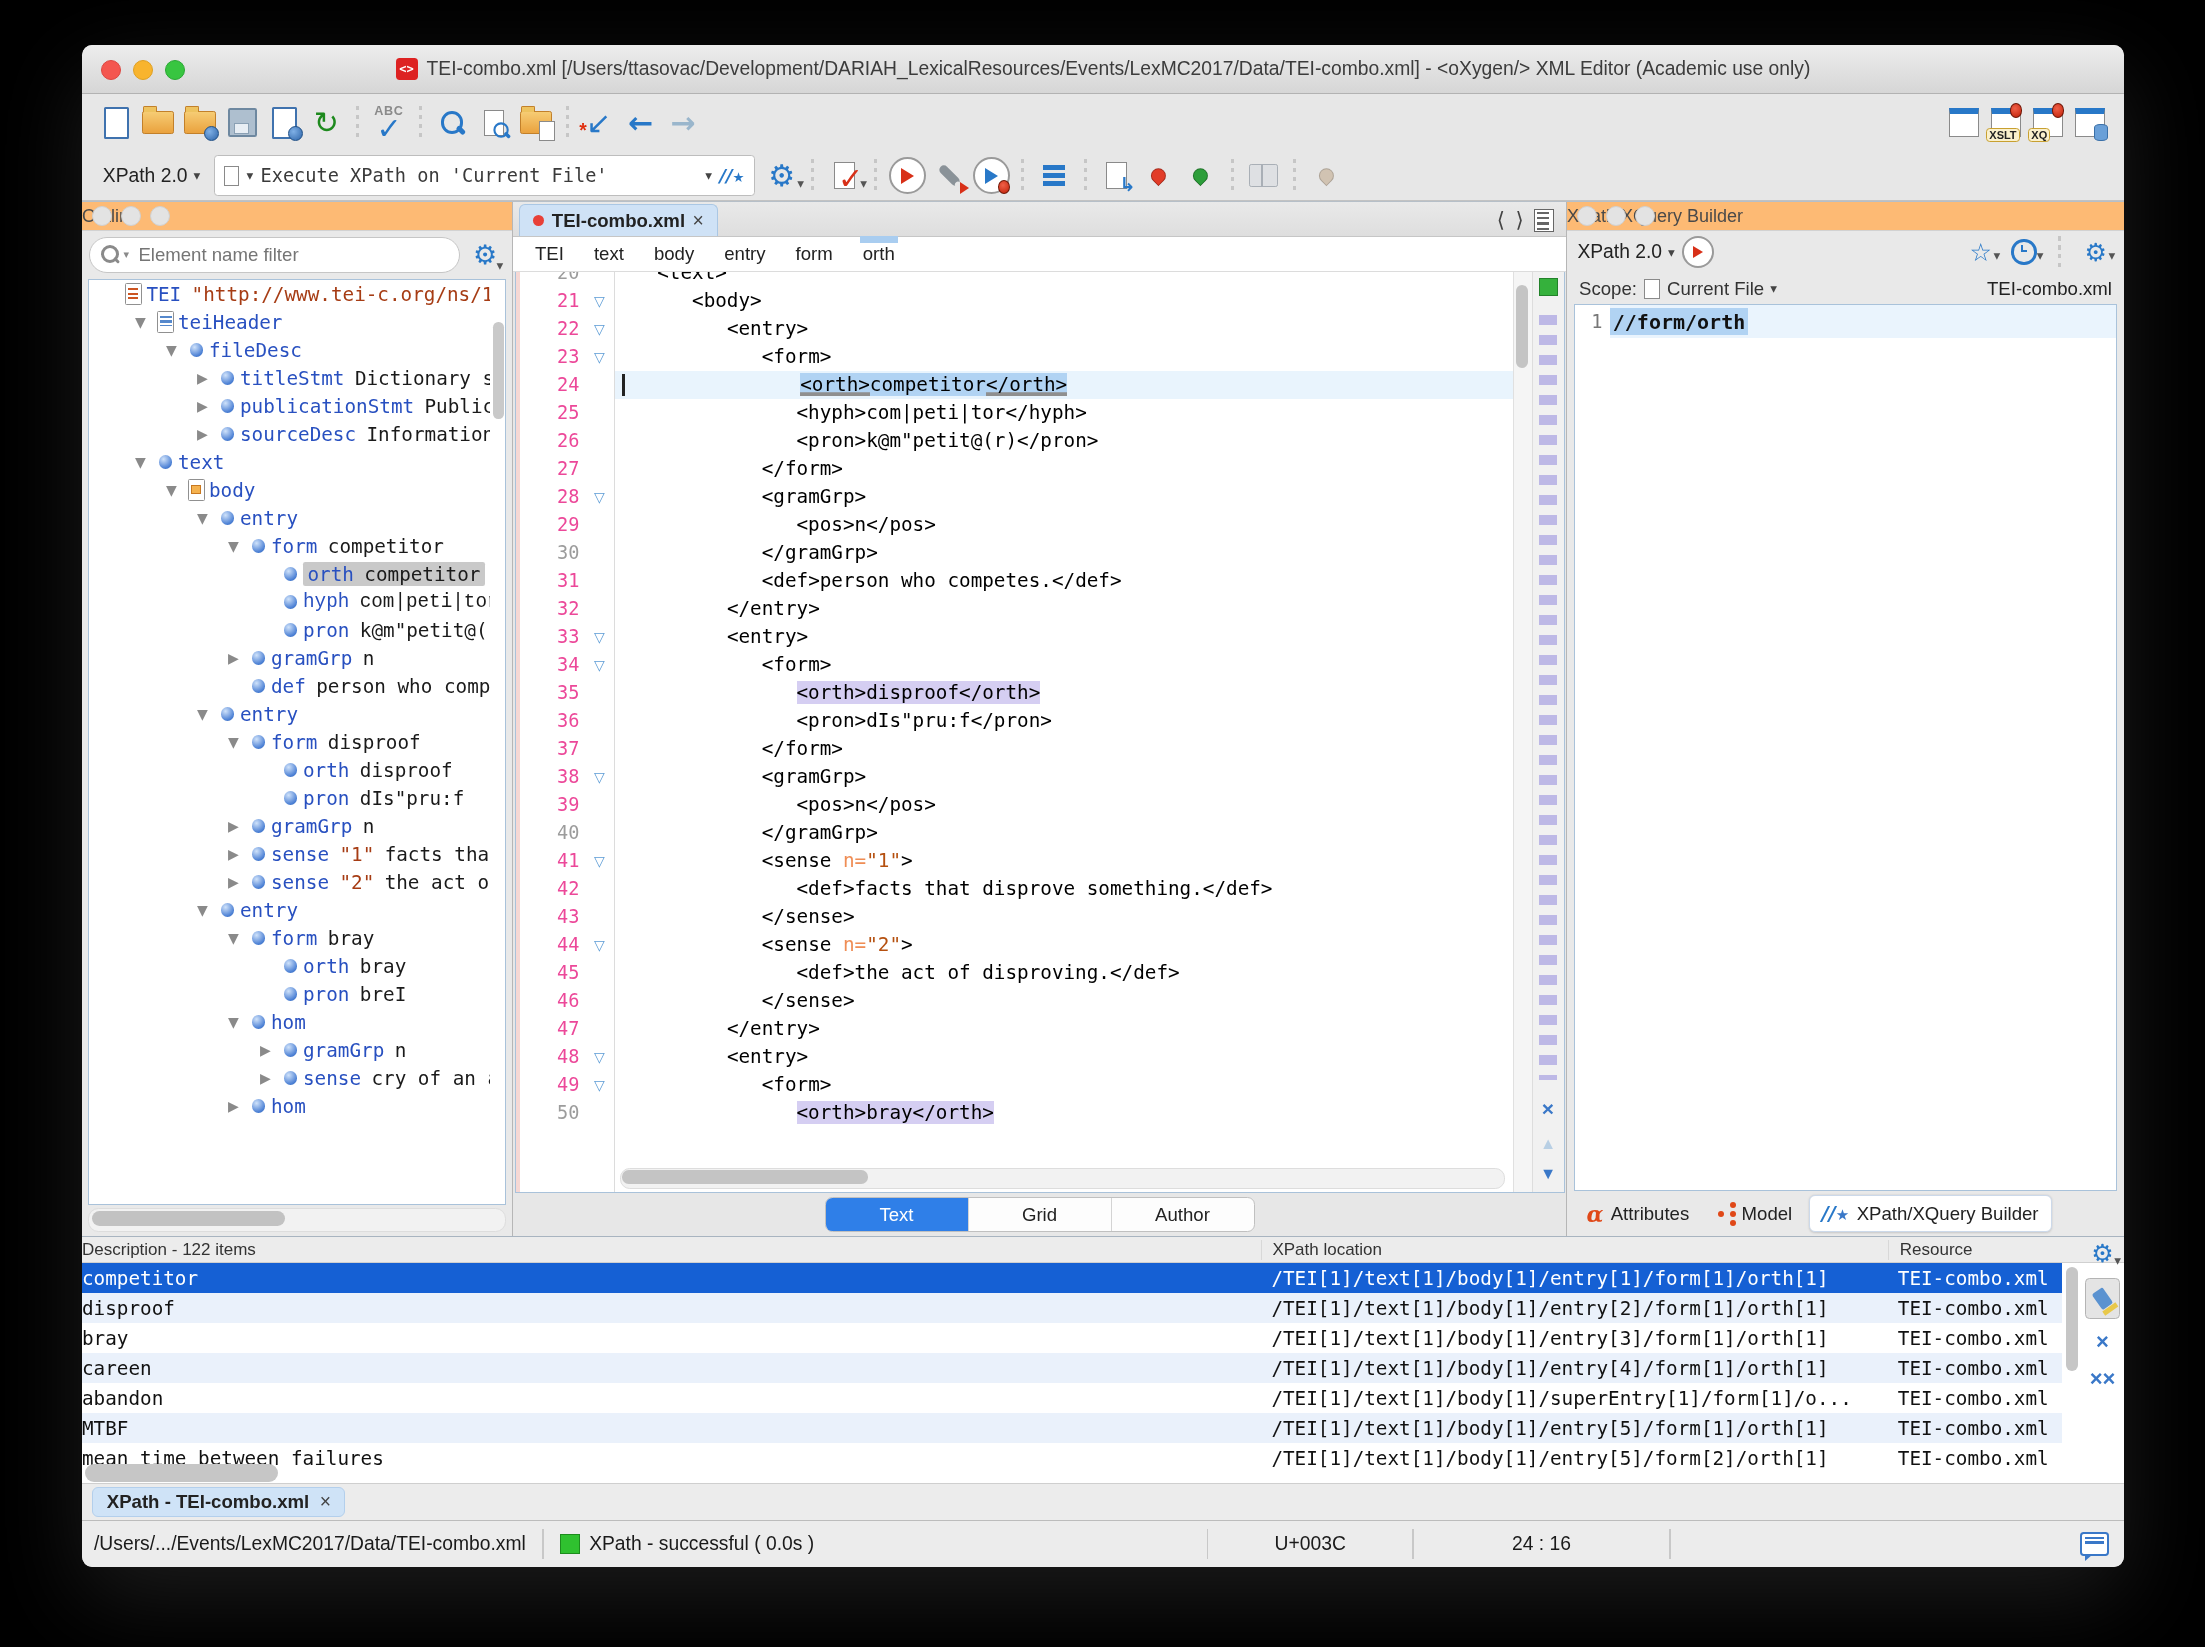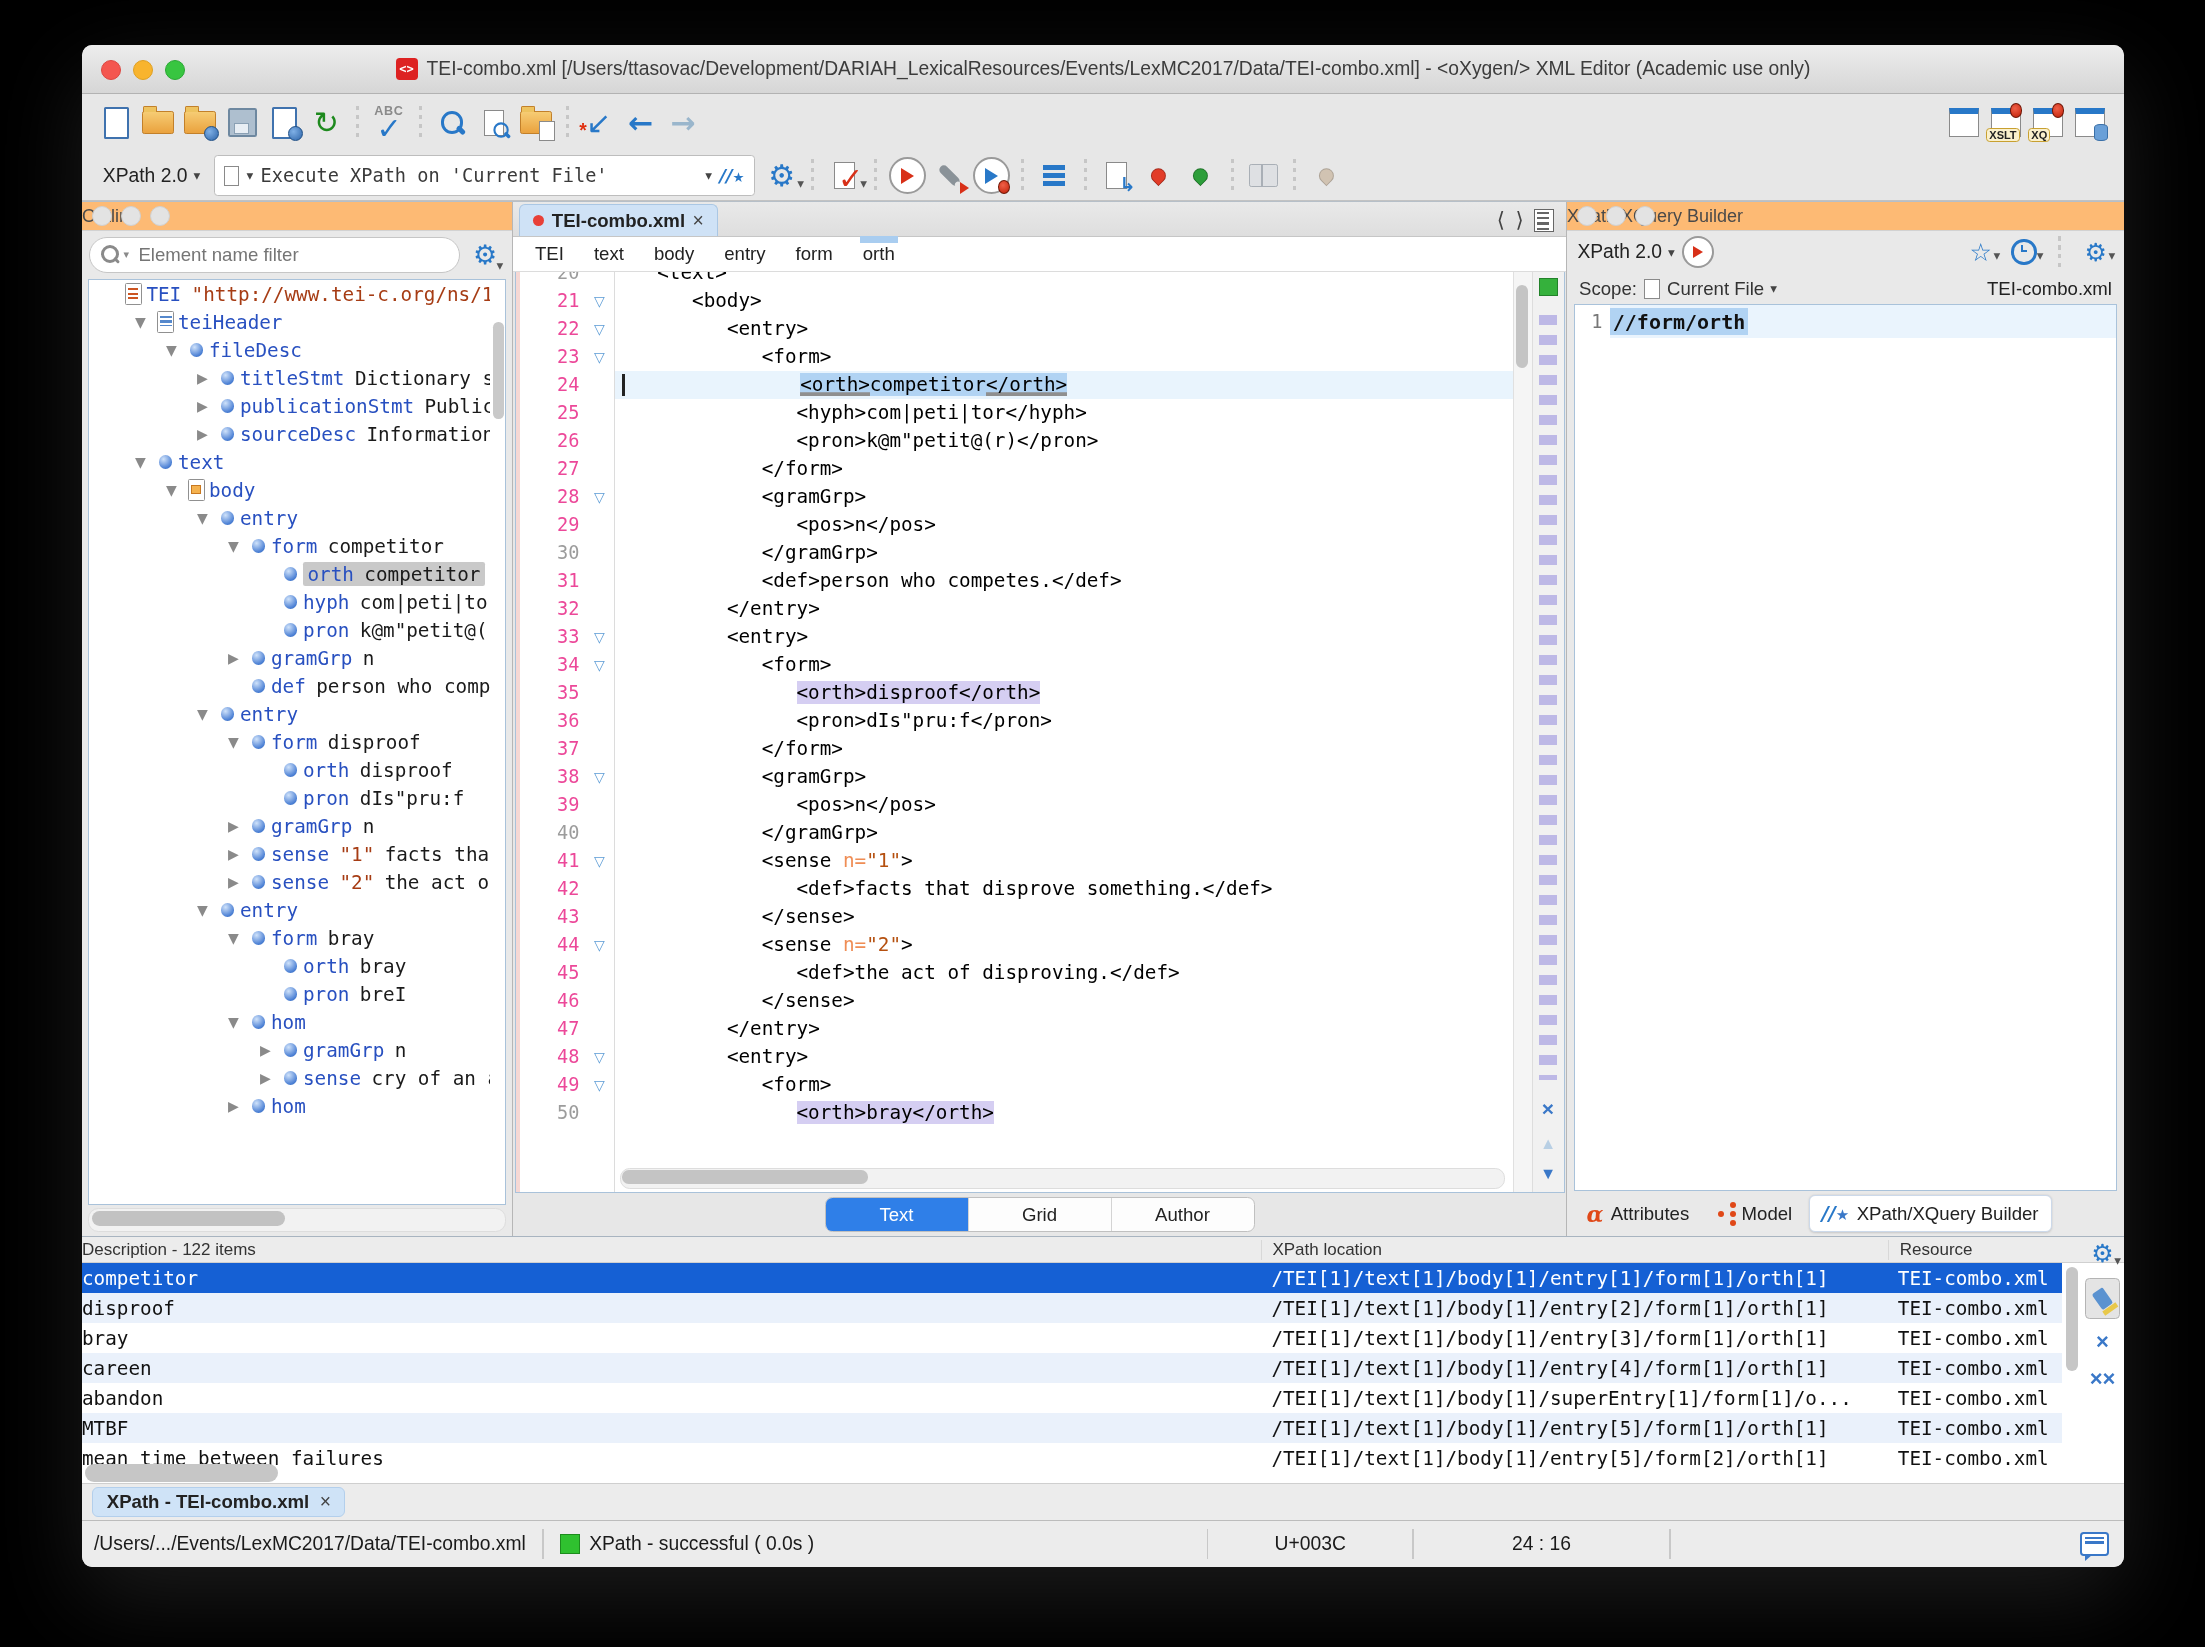--- a/index.html
+++ b/index.html
@@ -473,21 +473,21 @@
               <span class="selwrap">
                 <span class="tname">orth</span>
                 <span class="tval">competitor</span>
               </span>
             </div>
             <div class="trow" style="padding-left: 164px;">
               <span class="arr"></span>
               <span class="ticon">
                 <span class="ti-dot"></span>
               </span>
-              <span style="display: flex;">
+              <span style="display: flex; font-family: Liberation Mono, monospace;">
                 <span class="tname">hyph</span>
                 <span class="tval">com|peti|tor</span>
               </span>
             </div>
             <div class="trow" style="padding-left: 164px;">
               <span class="arr"></span>
               <span class="ticon">
                 <span class="ti-dot"></span>
               </span>
               <span style="display: flex;">

